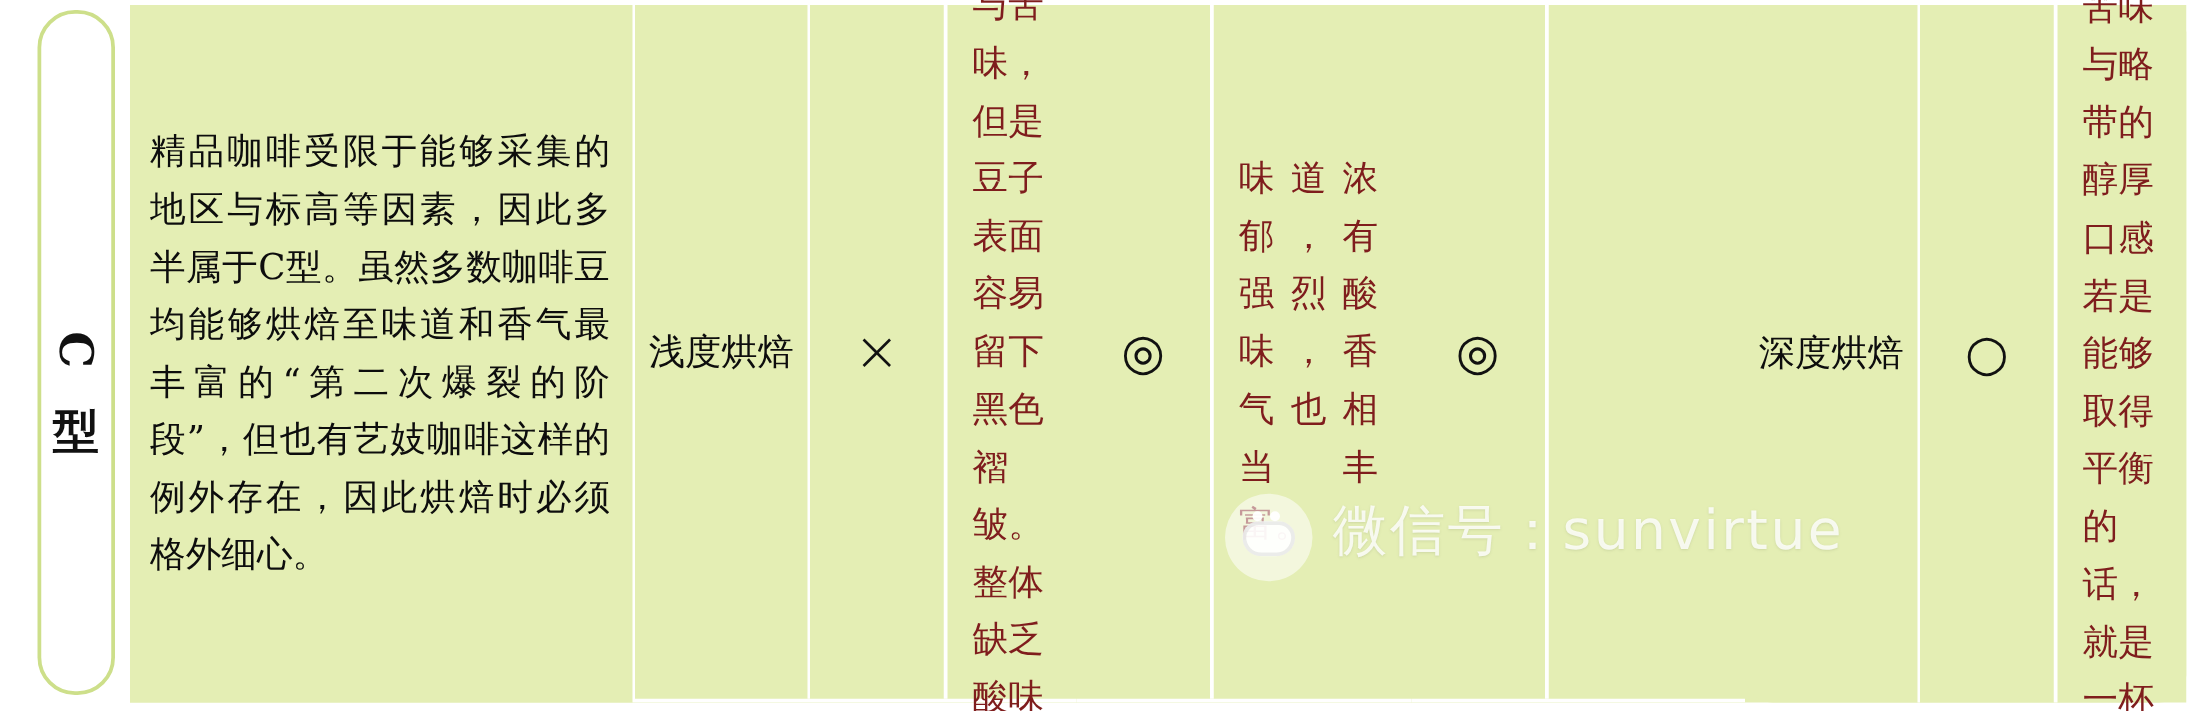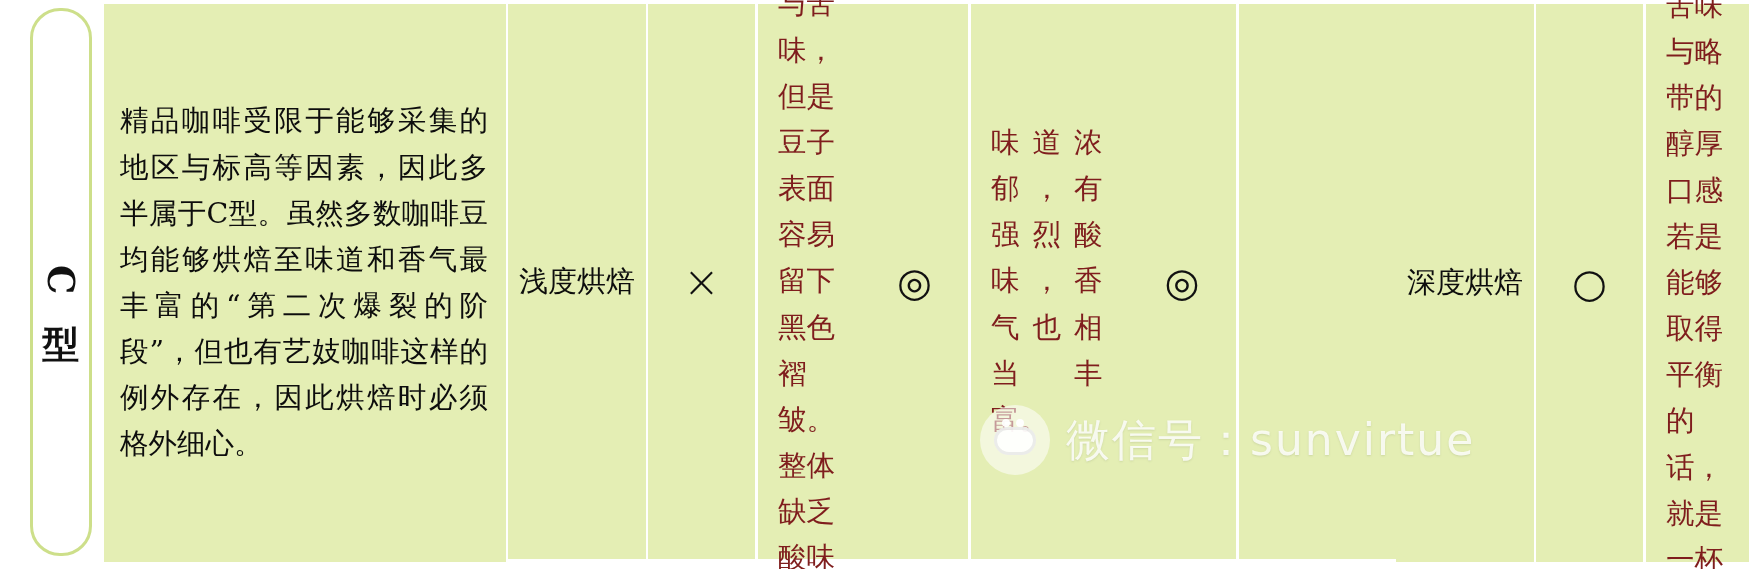--- a/index.html
+++ b/index.html
@@ -141,21 +141,20 @@
     text-justify: inter-ideograph;
   }
   
   .watermark {
     position: absolute;
     left: 980px;
     top: 395px;
     width: 700px;
     height: 90px;
     display: flex;
-    align-items: center;
     pointer-events: none;
   }
   .watermark-logo {
     width: 70px;
     height: 70px;
     border-radius: 50%;
     background: rgba(255,255,255,0.55);
     position: relative;
     flex: 0 0 70px;
     margin-right: 16px;

